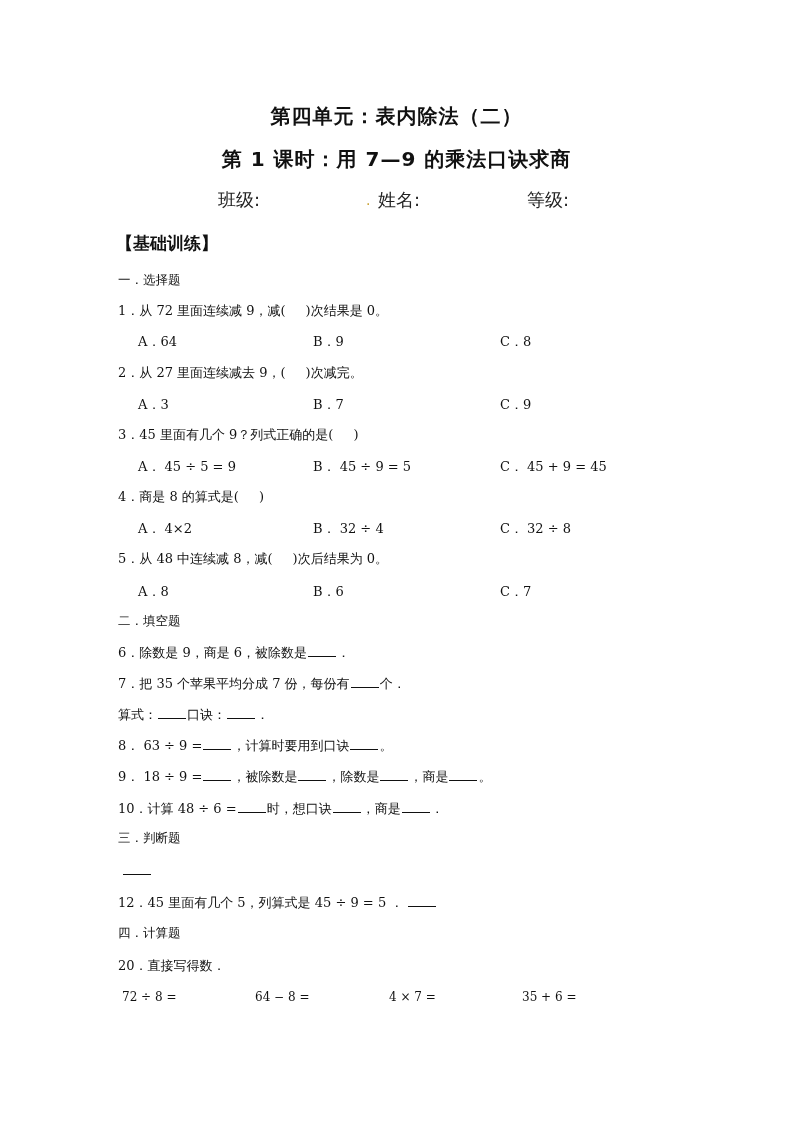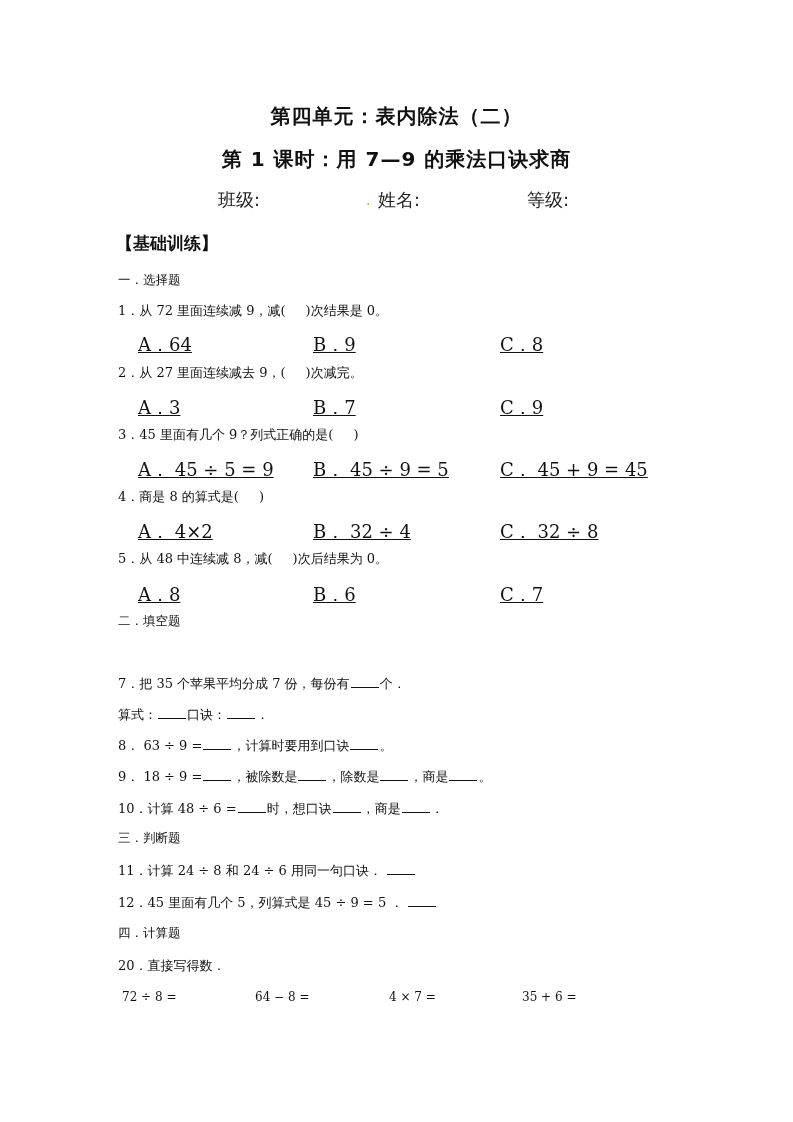--- a/index.html
+++ b/index.html
@@ -69,23 +69,22 @@
       font-size: 13px;
       white-space: nowrap;
       text-align: right;
     }
     .cat {
       font-family: "DejaVu Sans", "Liberation Sans", sans-serif;
       font-size: 12.5px;
     }
     .opt {
       position: absolute;
-      font-size: 18px;
+      font-size: 13px;
       white-space: nowrap;
-      text-decoration: underline;
     }
     .optA { left: 138px; }
     .optB { left: 313px; }
     .optC { left: 500px; }
     .blank {
       display: inline-block;
       width: 28px;
       border-bottom: 1px solid #111;
       height: 12px;
       vertical-align: baseline;
@@ -152,20 +151,23 @@
 
   <div class="line" style="top:550px">
     <span>5．从 48 中连续减 8，减(</span><span class="paren"></span><span>)次后结果为 0。</span>
   </div>
   <span class="opt optA" style="top:583px">A．8</span>
   <span class="opt optB" style="top:583px">B．6</span>
   <span class="opt optC" style="top:583px">C．7</span>
 
   <div class="line cat" style="top:613px">二．填空题</div>
 
+  <div class="line" style="top:644px">
+    <span>6．除数是 9，商是 6，被除数是</span><span class="blank"></span><span>．</span>
+  </div>
 
   <div class="line" style="top:675px">
     <span>7．把 35 个苹果平均分成 7 份，每份有</span><span class="blank"></span><span>个．</span>
   </div>
 
   <div class="line" style="top:706px">
     <span>算式：</span><span class="blank"></span><span>口诀：</span><span class="blank"></span><span>．</span>
   </div>
 
   <div class="line" style="top:737px">
@@ -176,21 +178,21 @@
     <span>9． 18 ÷ 9 =</span><span class="blank"></span><span>，被除数是</span><span class="blank"></span><span>，除数是</span><span class="blank"></span><span>，商是</span><span class="blank"></span><span>。</span>
   </div>
 
   <div class="line" style="top:800px">
     <span>10．计算 48 ÷ 6 =</span><span class="blank"></span><span>时，想口诀</span><span class="blank"></span><span>，商是</span><span class="blank"></span><span>．</span>
   </div>
 
   <div class="line cat" style="top:830px">三．判断题</div>
 
   <div class="line" style="top:862px">
-    <span>11．计算 24 ÷ 8 和 24 ÷ 6 用同一句口诀．</span>&nbsp;<span class="blank"></span>
+    &nbsp;<span class="blank"></span>
   </div>
 
   <div class="line" style="top:894px">
     <span>12．45 里面有几个 5，列算式是 45 ÷ 9 = 5 ．</span>&nbsp;<span class="blank"></span>
   </div>
 
   <div class="line cat" style="top:925px">四．计算题</div>
 
   <div class="line" style="top:957px">20．直接写得数．</div>
 

